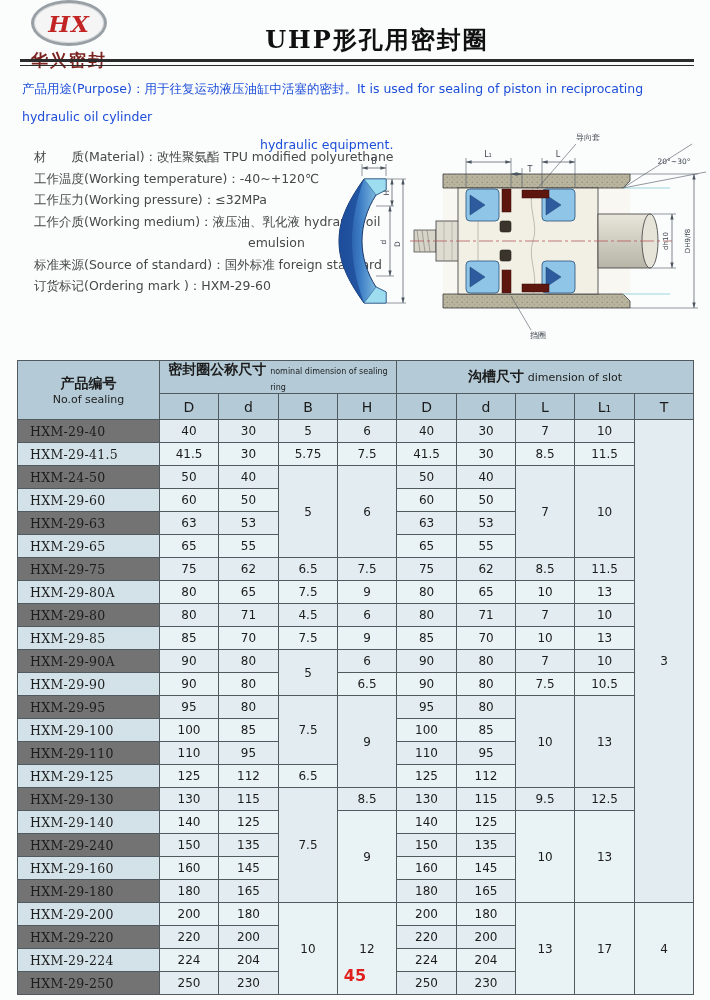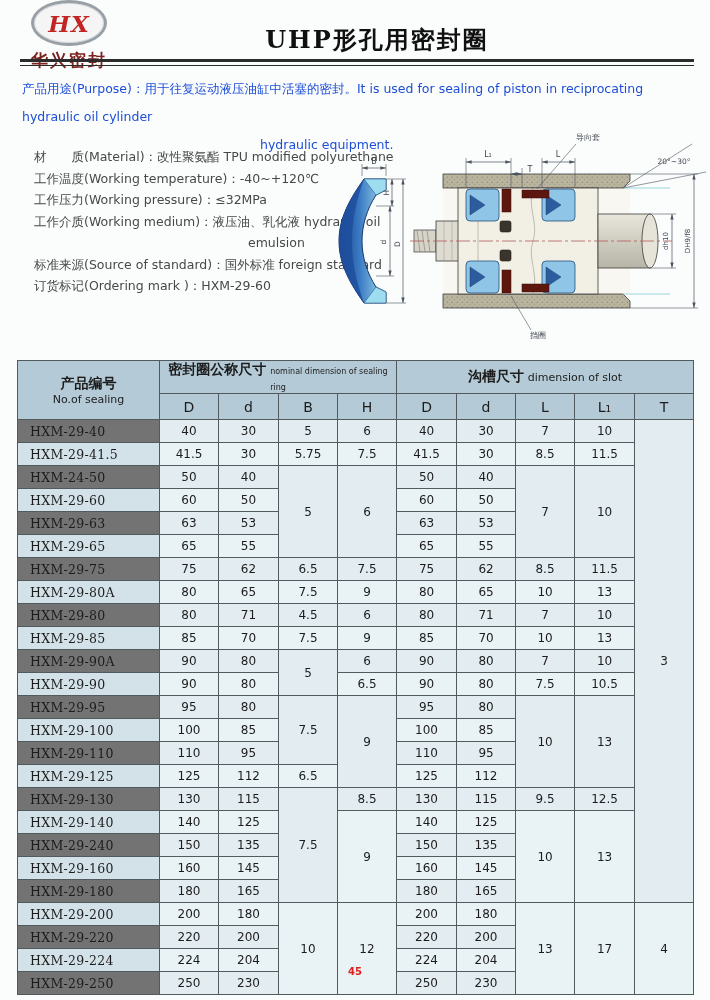--- a/index.html
+++ b/index.html
@@ -46,21 +46,21 @@
   .th-en { font-size:11px; font-weight:normal; }
   .th-en-small { font-size:8px; font-weight:normal; }
   .col-letter { font-size:14px; }
   .tbl tbody td { background:#e3edf1; height:22px; }
   .tbl tbody tr:nth-child(even) td { background:#e9f2f5; }
   .tbl tbody td.prod { background:#737373; text-align:left; padding-left:12px;
     font-family:"DejaVu Serif","Liberation Serif",serif; font-size:12.5px; letter-spacing:0.3px; }
   .tbl tbody tr:nth-child(even) td.prod { background:#d3e2e9; }
   
   .pagenum { position:absolute; top:966px; left:0; right:0; text-align:center;
-    color:#e0201c; font-size:10px; font-weight:bold; }
+    color:#e0201c; font-size:16px; font-weight:bold; }
 </style>
 </head>
 <body>
 
 <div class="logo">
   <div class="logo-oval">
     <span class="logo-hx">HX</span>
   </div>
   <div class="logo-sub">华兴密封</div>
 </div>

